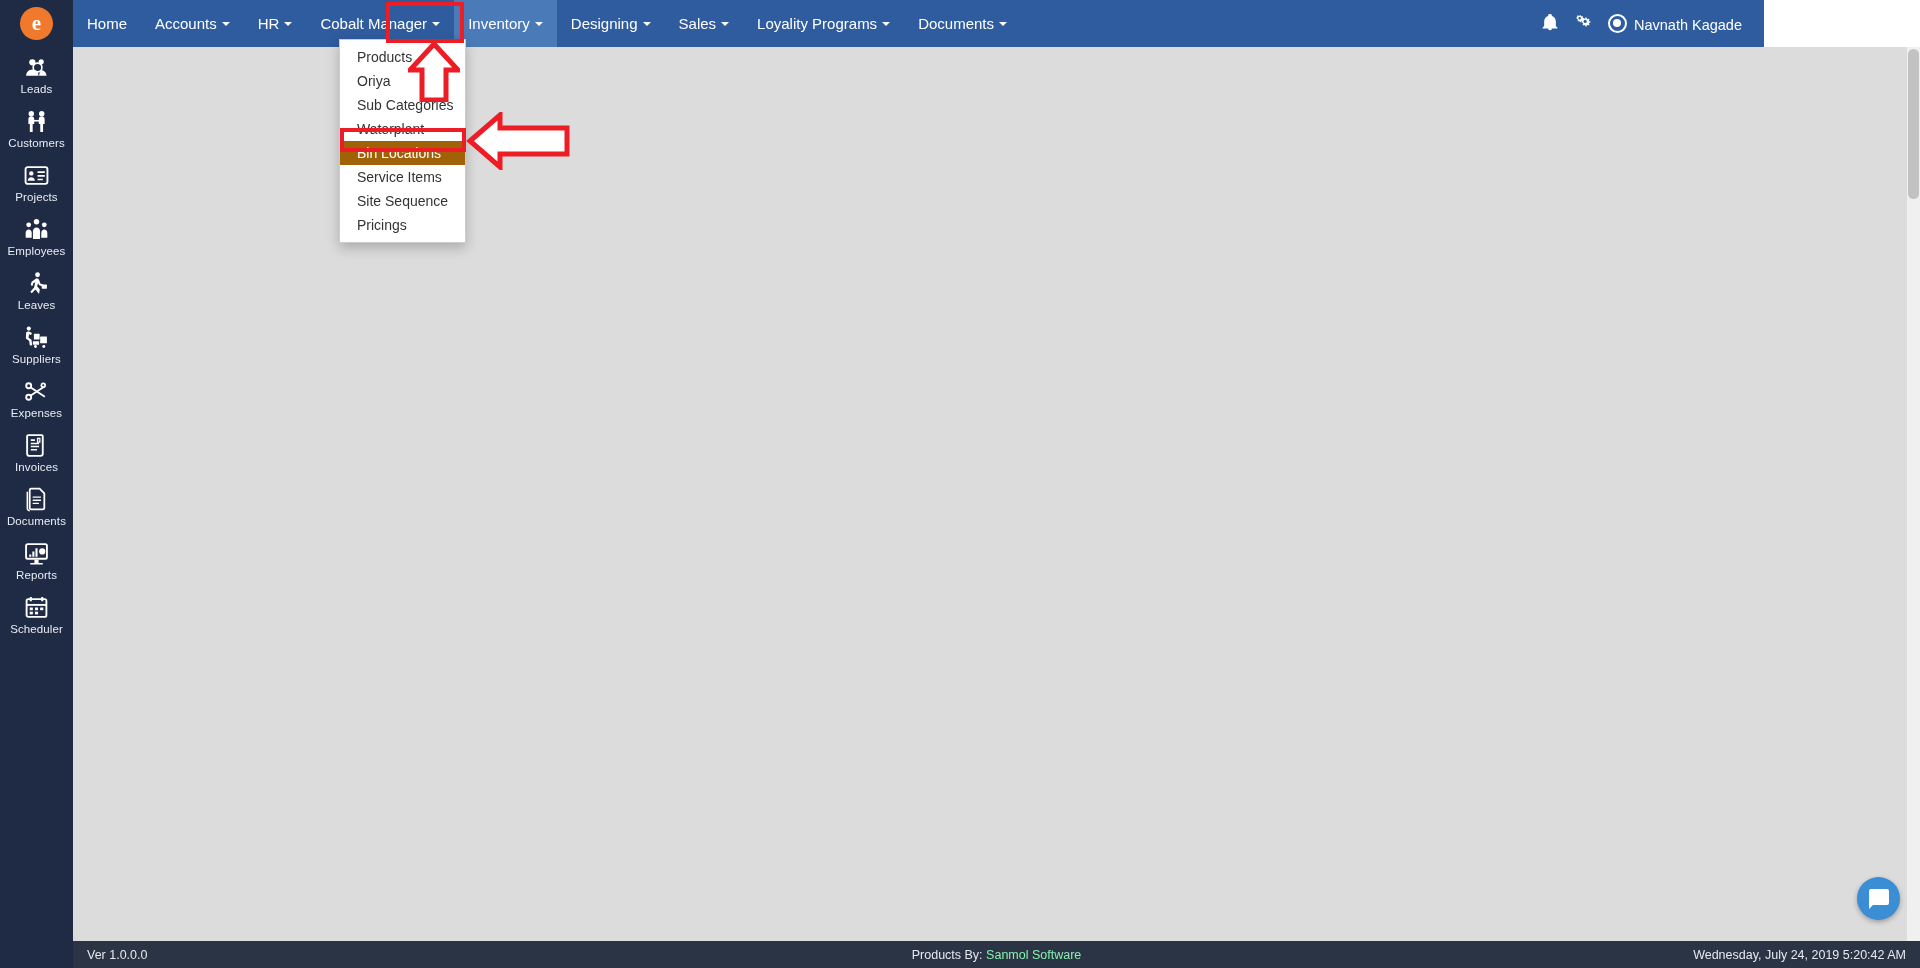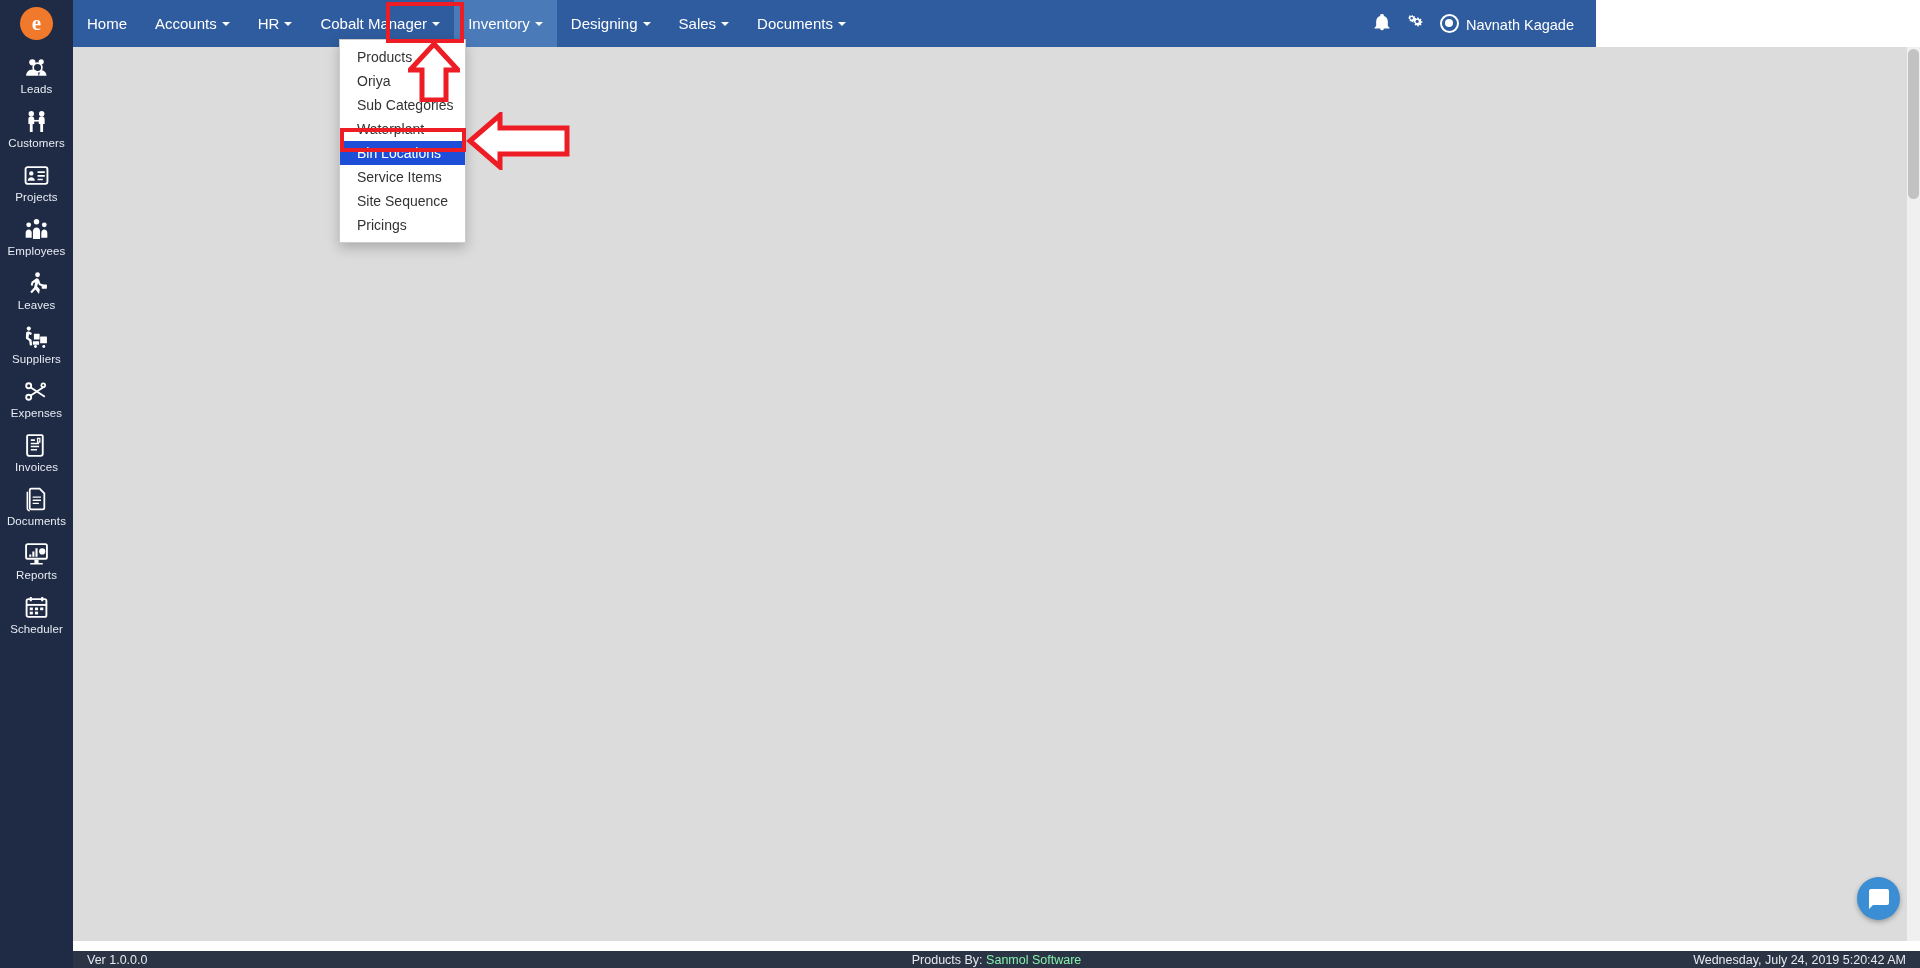--- a/index.html
+++ b/index.html
@@ -28,21 +28,21 @@
   .sb-item {
     display: flex; flex-direction: column; align-items: center; justify-content: center;
     padding: 7px 0 6px; cursor: pointer;
   }
   .sb-item .ic { width: 26px; height: 26px; display:flex; align-items:center; justify-content:center; }
   .sb-item .ic svg { width: 25px; height: 25px; fill: #ffffff; }
   .sb-item .lb { font-size: 11.5px; color: #e8ecf4; margin-top: 3px; letter-spacing: .1px; }
 
   
   .topnav {
-    position: absolute; left: 73px; top: 0; width: 1523px; height: 47px;
+    position: absolute; left: 73px; top: 0; width: 1691px; height: 47px;
     background: #2f5c9e; display: flex; align-items: center; z-index: 30;
   }
   .nav-item {
     height: 47px; display: flex; align-items: center; padding: 0 14px;
     color: #ffffff; font-size: 15px; cursor: pointer; white-space: nowrap;
   }
   .nav-item.active { background: #4a7ab8; }
   .caret { display:inline-block; margin-left:5px; border-left:4px solid transparent;
            border-right:4px solid transparent; border-top:4px solid #fff; }
   .nav-right { margin-left:auto; display:flex; align-items:center; gap: 14px; padding-right: 22px; }
@@ -51,21 +51,21 @@
   .nav-user .uavatar { width:19px; height:19px; border-radius:50%; border:2px solid #fff; position:relative; }
   .nav-user .uavatar:after{ content:""; position:absolute; left:3.5px; top:3px; width:8px;height:8px;border-radius:50%;background:#fff;}
 
   
   .dropdown {
     position: absolute; left: 339px; top: 39px; width: 127px;
     background: #ffffff; border: 1px solid #ccc; box-shadow: 0 5px 12px rgba(0,0,0,.22);
     z-index: 60; padding: 5px 0;
   }
   .dd-item { font-size: 14px; color: #333; padding: 4px 0 4px 17px; cursor: pointer; white-space: nowrap; }
-  .dd-item.sel { background: #1d4ed8; color:#fff; }
+  .dd-item.sel { background: #a16207; color:#fff; }
 
   
   .hl-box { position:absolute; border: 4px solid #ee1c25; z-index: 70; pointer-events:none; }
   .arrow-svg { position:absolute; z-index: 65; pointer-events:none; }
 
   
   .cards { position: absolute; left: 82px; top: 49px; width: 1820px; }
   .card-row { display: flex; gap: 9px; margin-bottom: 9px; }
   .card {
     width: 167px; height: 56px; border-radius: 6px; position: relative;
@@ -136,21 +136,21 @@
   .note-head .nic { cursor:pointer; }
   .note-head .nic svg { width:17px; height:17px; fill:#141414; }
   .note-body { position:relative; min-height: 66px; padding: 12px 11px 12px; font-size:13.5px; color:#3a3a3a; line-height:1.42;}
   .note-date {
     position:absolute; right:0; top:0; background:#6b4a20; color:#fff;
     font-size:11.5px; font-weight:bold; padding:2px 7px;
   }
 
   
   .footer {
-    position:absolute; left:73px; bottom:0; width:1847px; height:17px;
+    position:absolute; left:73px; bottom:0; width:1847px; height:27px;
     background:#2b3445; color:#e6e9ef; font-size:12.5px;
     display:flex; align-items:center; padding: 0 14px;
   }
   .footer .mid { position:absolute; left:50%; transform:translateX(-50%); }
   .footer .mid a { color:#86efac; text-decoration:none; }
   .footer .right { margin-left:auto; }
 
   .chat-bubble {
     position:absolute; right:20px; bottom: 48px; width: 43px; height:43px; border-radius:50%;
     background:#3b8dd4; display:flex; align-items:center; justify-content:center;
@@ -330,20 +330,24 @@
         <div class="nav-item active">
           <span>Inventory</span>
           <span class="caret"></span>
         </div>
         <div class="nav-item">
           <span>Designing</span>
           <span class="caret"></span>
         </div>
         <div class="nav-item">
           <span>Sales</span>
+          <span class="caret"></span>
+        </div>
+        <div class="nav-item">
+          <span>Loyality Programs</span>
           <span class="caret"></span>
         </div>
         <div class="nav-item">
           <span>Documents</span>
           <span class="caret"></span>
         </div>
       </div>
     <div class="nav-right">
       <span class="nic">
         <svg viewBox="0 0 24 24">

